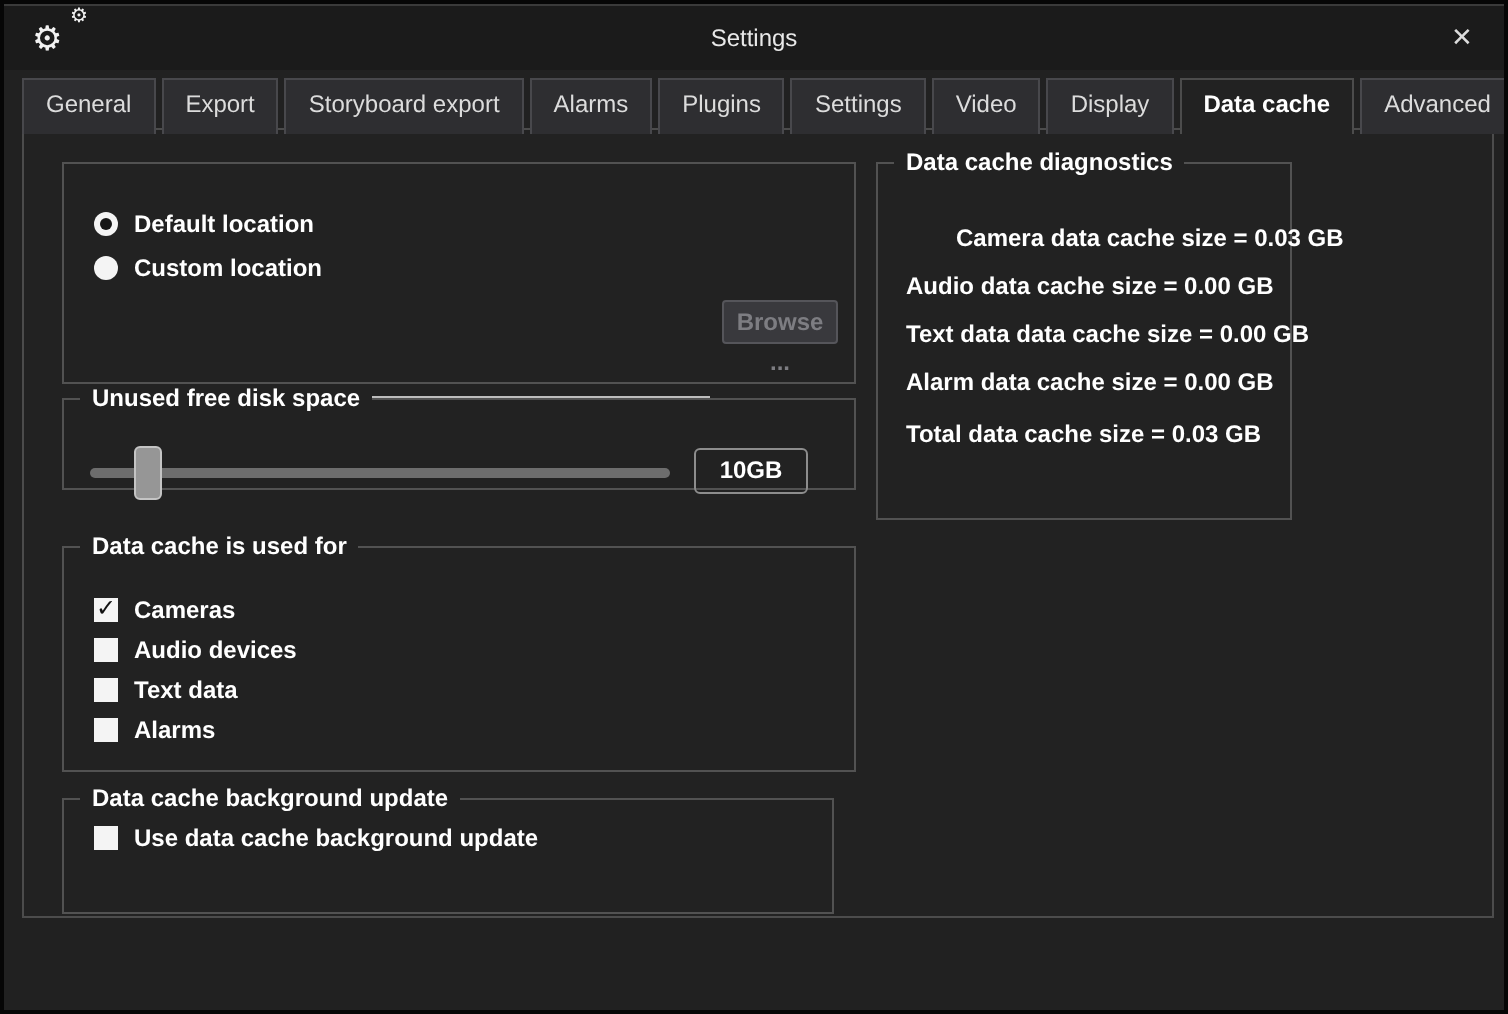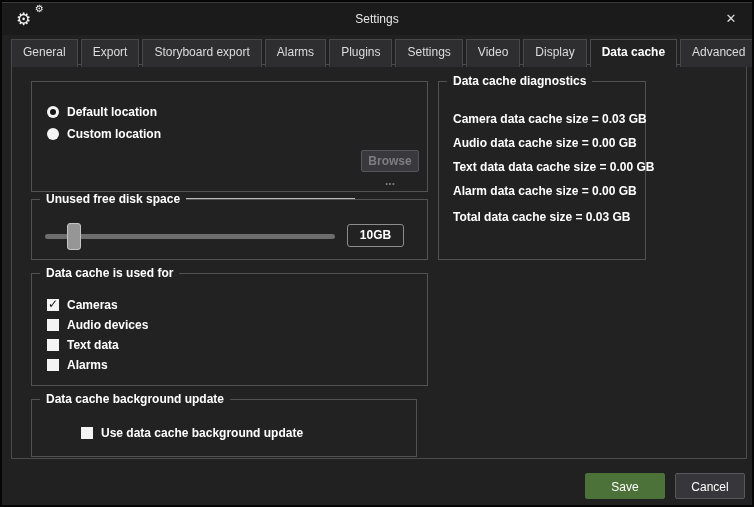--- a/index.html
+++ b/index.html
@@ -58,21 +58,21 @@
     position:absolute; border:1px solid #525252; background:#222222;
   }
   .groupbox .gb-title{
     position:absolute; top:-8px; left:8px; padding:0 6px;
     background:#222222; font-weight:bold; color:#ffffff; font-size:12px;
     white-space:nowrap;
   }
 
   
   .gb-location   { left:19px;  top:16px;  width:397px; height:111px; }
-  .gb-diskspace  { left:19px;  top:134px; width:397px; height:61px;padding-left:28px;  }
+  .gb-diskspace  { left:19px;  top:134px; width:397px; height:46px;padding-left:28px;  }
   .gb-usedfor    { left:19px;  top:208px; width:397px; height:113px; }
   .gb-bgupdate   { left:19px;  top:334px; width:386px; height:58px;  }
   .gb-diagnostics{ left:426px; top:16px;  width:208px; height:179px; }
 
   
   .opt-row{
     position:absolute; left:15px; display:flex; align-items:center;
     cursor:pointer; white-space:nowrap;
   }
   .opt-row .lbl{ font-weight:bold; color:#ffffff; font-size:12px; margin-left:8px; }
@@ -201,33 +201,31 @@
         <span class="lbl">Text data</span>
       </div>
       <div class="opt-row" style="top:84px;">
         <span class="checkbox"></span>
         <span class="lbl">Alarms</span>
       </div>
     </div>
 
     <div class="groupbox gb-bgupdate">
       <span class="gb-title">Data cache background update</span>
-      <div class="opt-row" style="top:26px;margin-left:34px;">
+      <div class="opt-row" style="top:12px;">
         <span class="checkbox"></span>
         <span class="lbl">Use data cache background update</span>
       </div>
     </div>
 
     <div class="groupbox gb-diagnostics">
       <span class="gb-title">Data cache diagnostics</span>
-      <div class="diag-line" style="top:30px;">Camera data cache size = 0.03 GB</div>
+      <div class="diag-line" style="top:30px;margin-left:25px;">Camera data cache size = 0.03 GB</div>
       <div class="diag-line" style="top:54px;">Audio data cache size = 0.00 GB</div>
       <div class="diag-line" style="top:78px;">Text data data cache size = 0.00 GB</div>
       <div class="diag-line" style="top:102px;">Alarm data cache size = 0.00 GB</div>
       <div class="diag-line" style="top:128px;">Total data cache size = 0.03 GB</div>
     </div>
 
   </div>
 
-  <div class="btn btn-save">Save</div>
-  <div class="btn btn-cancel">Cancel</div>
 
 </div>
 
 </body></html>

